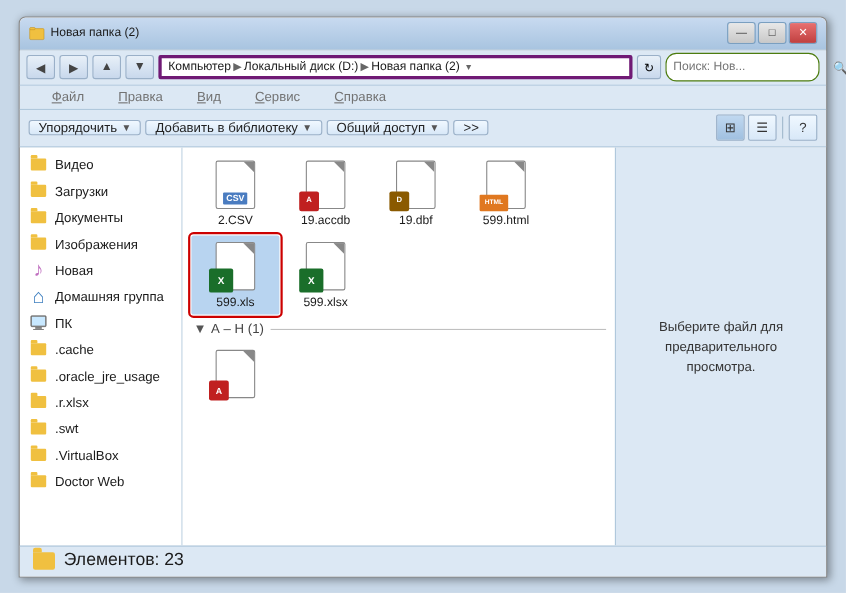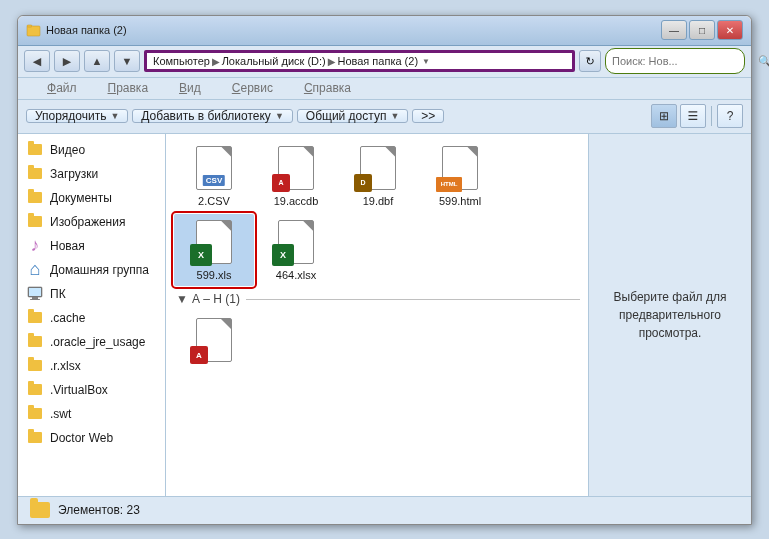--- a/index.html
+++ b/index.html
@@ -63,28 +63,28 @@
     .file-section-header .arrow { margin-right: 4px; cursor: pointer; color: #555; }
     .file-section-header .section-line { flex: 1; height: 1px; background: #c0c0c0; margin-left: 6px; }
     
     .file-grid { display: flex; flex-wrap: wrap; padding: 2px 4px; gap: 2px; }
     .file-item { width: 80px; display: flex; flex-direction: column; align-items: center; padding: 4px; cursor: pointer; border-radius: 2px; }
     .file-item.selected { background: #b8d4f0; outline: 2px solid #cc0000; outline-offset: 1px; }
     .file-item .file-icon { width: 48px; height: 48px; display: flex; align-items: center; justify-content: center; position: relative; margin-bottom: 2px; }
     .file-item .file-name { text-align: center; font-size: 11px; color: #1a1a1a; word-break: break-word; line-height: 1.3; }
     
     
-    .right-panel { width: 163px; background: #dce8f4; border-left: 1px solid #b0c8dc; display: flex; flex-direction: column; align-items: flex-start; justify-content: center; padding: 12px; }
+    .right-panel { width: 192px; background: #dce8f4; border-left: 1px solid #b0c8dc; display: flex; flex-direction: column; align-items: flex-start; justify-content: center; padding: 12px; }
     .preview-text { color: #333; font-size: 12px; text-align: center; line-height: 1.5; }
     
     
     .status-bar { height: 28px; background: #dce8f4; border-top: 1px solid #b0c8dc; display: flex; align-items: center; padding: 0 12px; gap: 8px; }
     .status-folder-icon { width: 20px; height: 16px; background: #f0c040; border-radius: 0 2px 2px 2px; position: relative; flex-shrink: 0; }
     .status-folder-icon::before { content: ''; position: absolute; top: -4px; left: 0; width: 8px; height: 4px; background: #f0c040; border-radius: 2px 2px 0 0; }
-    .status-text { font-size: 12px; color: #1a1a1a; text-align: center; }
+    .status-text { font-size: 16px; color: #1a1a1a; text-align: center; }
     
     
     ::-webkit-scrollbar { width: 14px; }
     ::-webkit-scrollbar-track { background: #e8e8e8; }
     ::-webkit-scrollbar-thumb { background: #b0b8c8; border: 2px solid #e8e8e8; border-radius: 4px; }
     
     
     .csv-icon { position: relative; }
     .csv-icon .icon-base { width: 36px; height: 44px; background: white; border: 1.5px solid #888; border-radius: 2px; position: relative; }
     .csv-icon .icon-base::before { content: ''; position: absolute; top: 0; right: 0; width: 10px; height: 10px; background: #888; clip-path: polygon(0 0, 100% 100%, 100% 0); }
@@ -254,27 +254,27 @@
       <div class="left-panel-item">
         <div class="item-icon">
             <div class="folder-icon-small"></div>
           </div>
         <span class="item-label">.r.xlsx</span>
       </div>
       <div class="left-panel-item">
         <div class="item-icon">
             <div class="folder-icon-small"></div>
           </div>
+        <span class="item-label">.swt</span>
+      </div>
+      <div class="left-panel-item">
+        <div class="item-icon">
+            <div class="folder-icon-small"></div>
+          </div>
         <span class="item-label">.VirtualBox</span>
-      </div>
-      <div class="left-panel-item">
-        <div class="item-icon">
-            <div class="folder-icon-small"></div>
-          </div>
-        <span class="item-label">.swt</span>
       </div>
       <div class="left-panel-item">
         <div class="item-icon">
             <div class="folder-icon-small"></div>
           </div>
         <span class="item-label">Doctor Web</span>
       </div>
     </div>
 
     <div class="center-panel">
@@ -331,21 +331,21 @@
           <span class="file-name">599.xls</span>
         </div>
 
         <div class="file-item">
           <div class="file-icon">
             <div class="xlsx-icon-big">
               <div class="xlsx-base"></div>
               <div class="xlsx-badge">X</div>
             </div>
           </div>
-          <span class="file-name">464.xlsx</span>
+          <span class="file-name">599.xlsx</span>
         </div>
       </div>
 
       <div class="file-section-header">
         <span class="arrow">▼</span>
         <span>А – Н (1)</span>
         <div class="section-line"></div>
       </div>
       <div class="file-grid">
 

